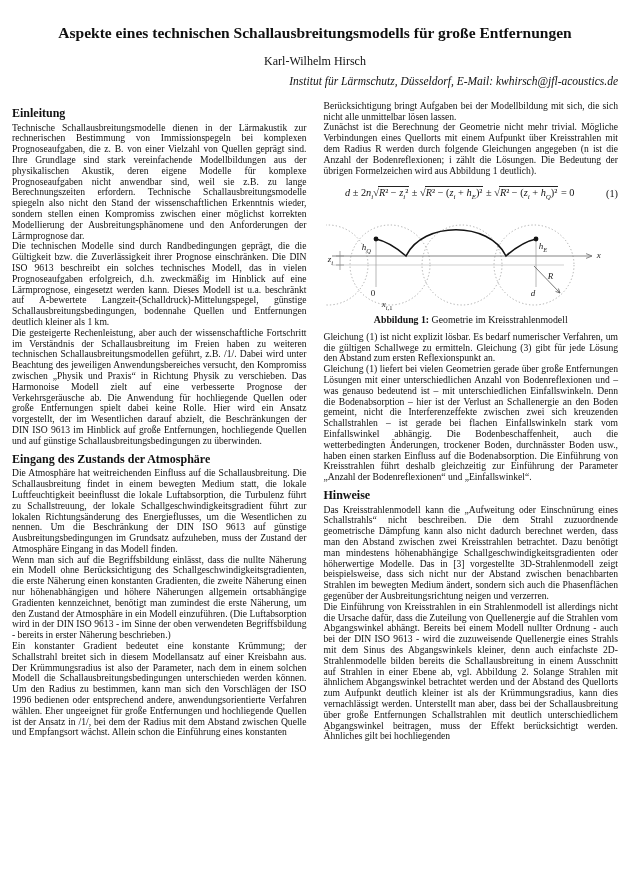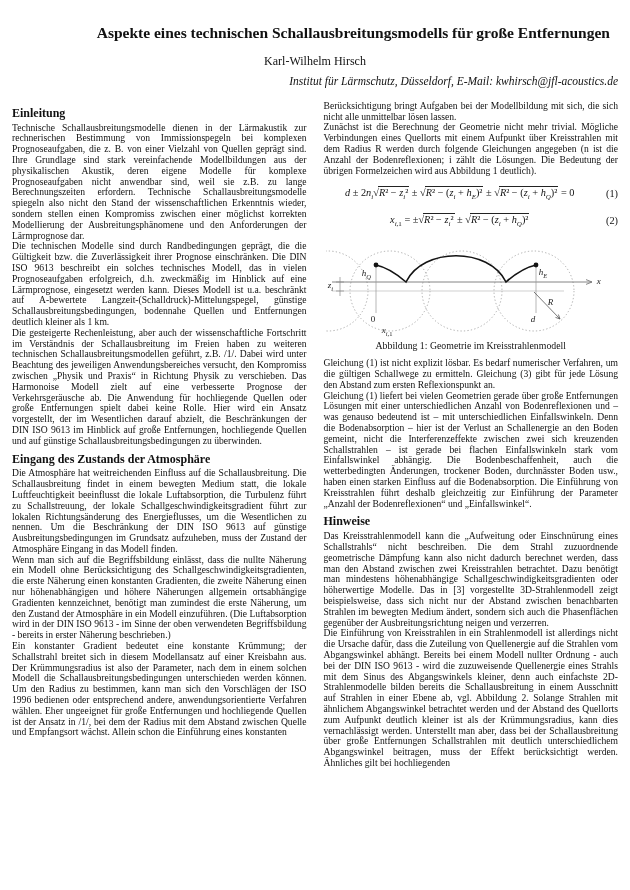--- a/index.html
+++ b/index.html
@@ -5,21 +5,21 @@
   html, body { margin: 0; padding: 0; }
   body {
     width: 630px; height: 890px;
     background: #ffffff; color: #111;
     font-family: "Liberation Serif", "DejaVu Serif", serif;
     overflow: hidden;
   }
   .page { padding: 10px 12px 0 12px; }
 
   .title {
-    text-align: right; font-weight: bold; font-size: 15.5px;
+    text-align: center; font-weight: bold; font-size: 15.5px;
     margin: 14px 8px 12px 8px; line-height: 1.15;
   }
   .author { text-align: center; font-size: 12px; margin: 0 0 6px 0; }
   .affiliation { text-align: right; font-size: 11.5px; font-style: italic; margin: 0 0 14px 0; }
 
   .cols { display: flex; gap: 17px; }
   .col { width: 297px; font-size: 9.6px; line-height: 10.8px; text-align: justify; }
 
   .sec-heading {
     font-size: 12px; font-weight: bold; margin: 6px 0 2px 0; line-height: 1.15;
@@ -36,21 +36,21 @@
   .eq-body .rt { margin-right: -1px; }
 
   
   .figure-wrap { margin: 6px auto 2px auto; width: 290px; position: relative; height: 104px; }
   .fig-label {
     position: absolute; font-size: 9px; line-height: 9px; color: #222;
     font-family: "Liberation Serif", serif;
   }
   .fig-label sub { font-size: 6.5px; }
   .fig-caption { text-align: center; font-size: 9.8px; margin: 2px 0 6px 0; }
-  .fig-caption .cap-label { font-weight: normal; }
+  .fig-caption .cap-label { font-weight: bold; }
 </style>
 </head>
 <body>
 
 <div class="page">
 
   <div class="title">Aspekte eines technischen Schallausbreitungsmodells für große Entfernungen</div>
   <div class="author">Karl-Wilhelm Hirsch</div>
   <div class="affiliation">Institut für Lärmschutz, Düsseldorf, E-Mail: kwhirsch@jfl-acoustics.de</div>
 
@@ -67,24 +67,20 @@
       <p>Ein konstanter Gradient bedeutet eine konstante Krümmung; der Schallstrahl breitet sich in diesem Modellansatz auf einer Kreisbahn aus. Der Krümmungsradius ist also der Parameter, nach dem in einem solchen Modell die Schallausbreitungsbedingungen unterschieden werden können. Um den Radius zu bestimmen, kann man sich den Vorschlägen der ISO 1996 bedienen oder entsprechend andere, anwendungsorientierte Verfahren wählen. Eher ungeeignet für große Entfernungen und hochliegende Quellen ist der Ansatz in /1/, bei dem der Radius mit dem Abstand zwischen Quelle und Empfangsort wächst. Allein schon die Einführung eines konstanten</p>
     </div>
 
     <div class="col">
       <p>Berücksichtigung bringt Aufgaben bei der Modellbildung mit sich, die sich nicht alle unmittelbar lösen lassen.</p>
       <p>Zunächst ist die Berechnung der Geometrie nicht mehr trivial. Mögliche Verbindungen eines Quellorts mit einem Aufpunkt über Kreisstrahlen mit dem Radius R werden durch folgende Gleichungen angegeben (n ist die Anzahl der Bodenreflexionen; i zählt die Lösungen. Die Bedeutung der übrigen Formelzeichen wird aus Abbildung 1 deutlich).</p>
 
       <div class="eq-row">
         <span class="eq-body"><i>d</i> ± 2<i>n</i><sub><i>i</i></sub><span class="rt">√</span><span class="ov"><i>R</i>² − <i>z</i><sub><i>i</i></sub>²</span> ± <span class="rt">√</span><span class="ov"><i>R</i>² − (<i>z</i><sub><i>i</i></sub> + <i>h</i><sub><i>E</i></sub>)²</span> ± <span class="rt">√</span><span class="ov"><i>R</i>² − (<i>z</i><sub><i>i</i></sub> + <i>h</i><sub><i>Q</i></sub>)²</span> = 0</span>
         <span class="eq-num">(1)</span>
-      </div>
-      <div class="eq-row">
-        <span class="eq-body"><i>x</i><sub><i>i</i>,1</sub> = ±<span class="rt">√</span><span class="ov"><i>R</i>² − <i>z</i><sub><i>i</i></sub>²</span> ± <span class="rt">√</span><span class="ov"><i>R</i>² − (<i>z</i><sub><i>i</i></sub> + <i>h</i><sub><i>Q</i></sub>)²</span></span>
-        <span class="eq-num">(2)</span>
       </div>
 
       <div class="figure-wrap">
         <svg width="290" height="104" viewBox="0 0 290 104">
 
           <circle cx="2" cy="56" r="40" fill="none" stroke="#9a9a9a" stroke-width="0.8" stroke-dasharray="1.3 2.2"></circle>
           <circle cx="64" cy="56" r="40" fill="none" stroke="#9a9a9a" stroke-width="0.8" stroke-dasharray="1.3 2.2"></circle>
           <circle cx="136" cy="56" r="40" fill="none" stroke="#9a9a9a" stroke-width="0.8" stroke-dasharray="1.3 2.2"></circle>
           <circle cx="208" cy="56" r="40" fill="none" stroke="#9a9a9a" stroke-width="0.8" stroke-dasharray="1.3 2.2"></circle>
 

